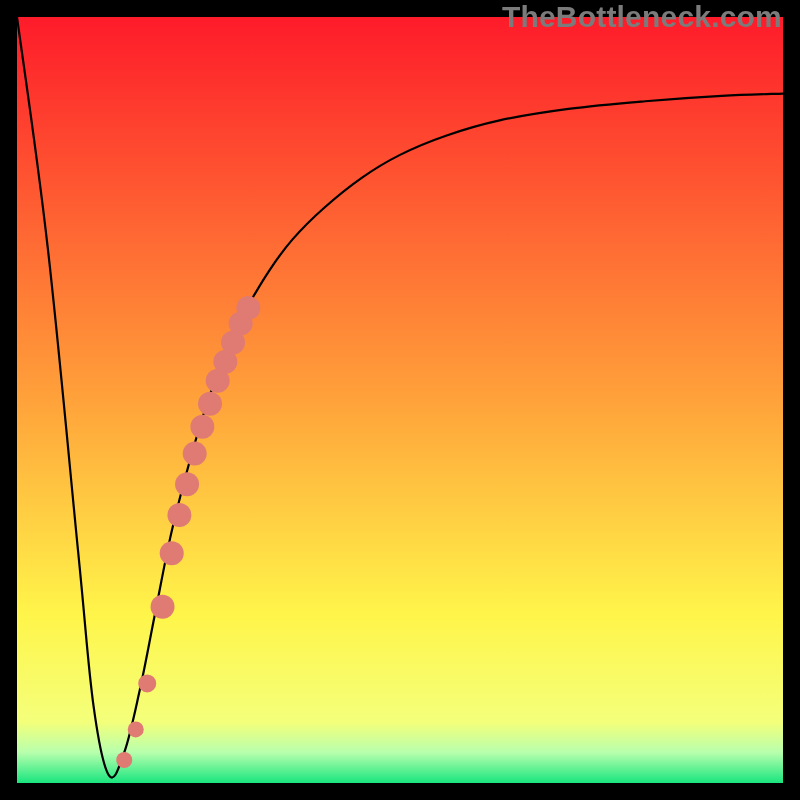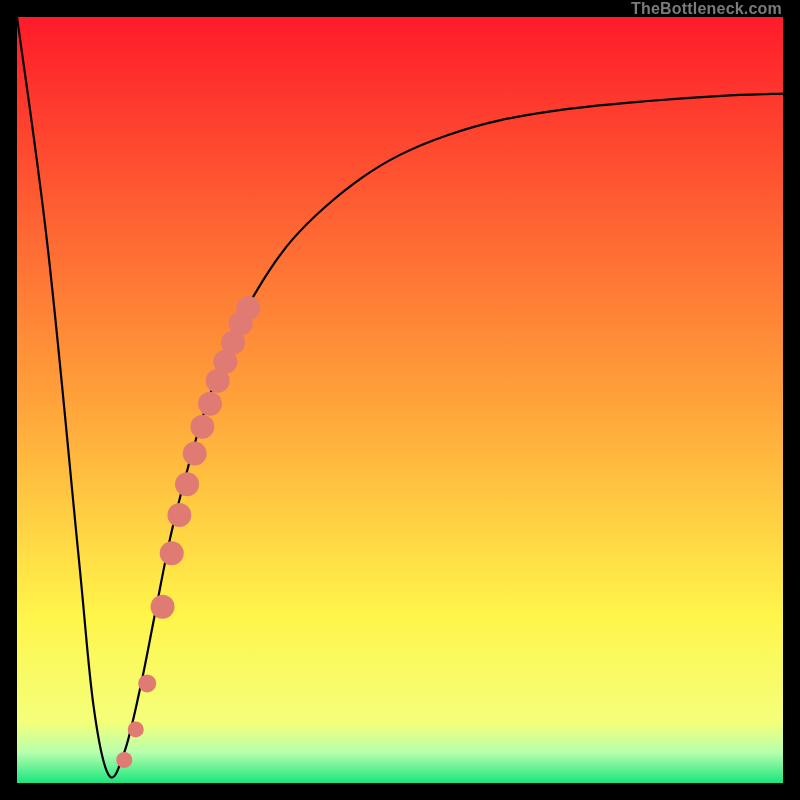--- a/index.html
+++ b/index.html
@@ -29,21 +29,21 @@
       var(--c2) 78%,
       var(--c3) 92%,
       var(--c4) 96%,
       var(--c5) 100%
     );
   }
   #watermark {
     position: absolute;
     top: 0px;
     right: 18px;
-    font-size: 16px;
+    font-size: 30px;
     font-weight: 600;
     color: #7b7b7b;
     letter-spacing: 0.2px;
   }
   svg { display: block; }
 </style>
 </head>
 <body>
 
 <div id="stage">

